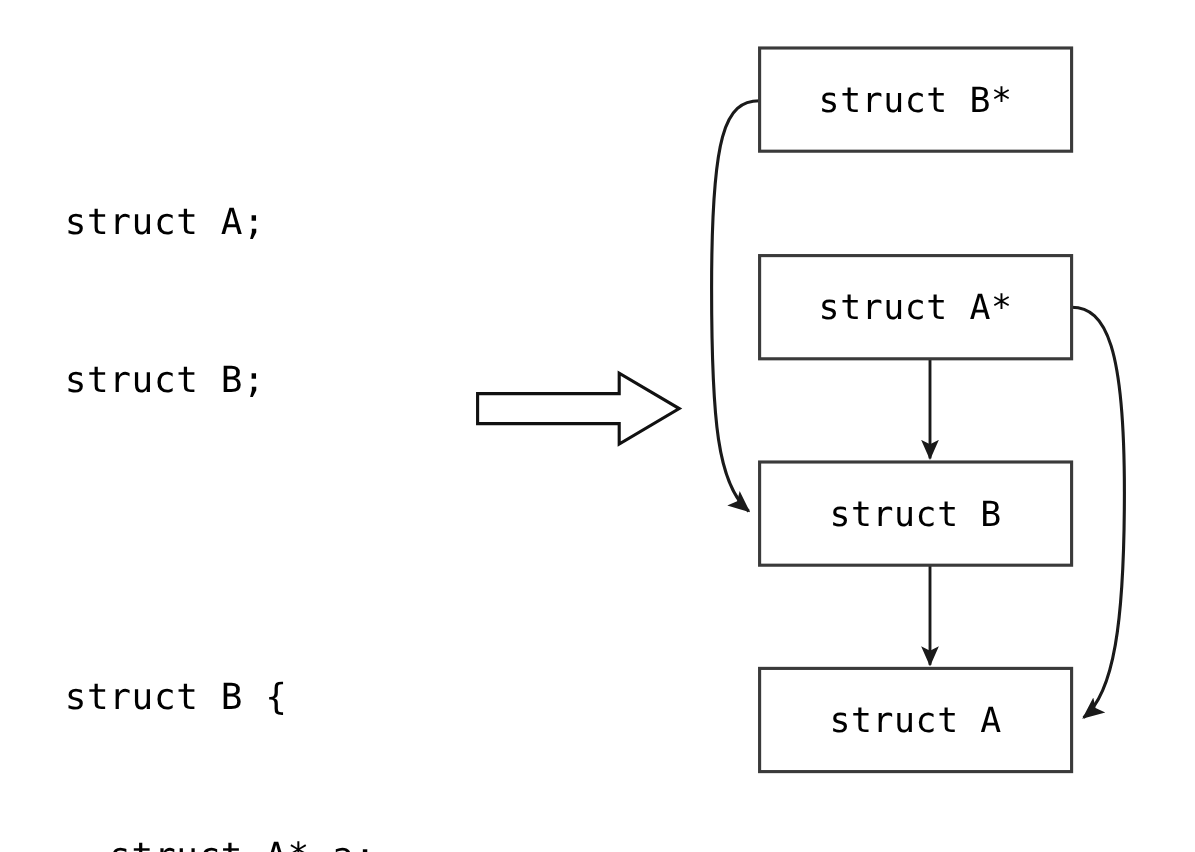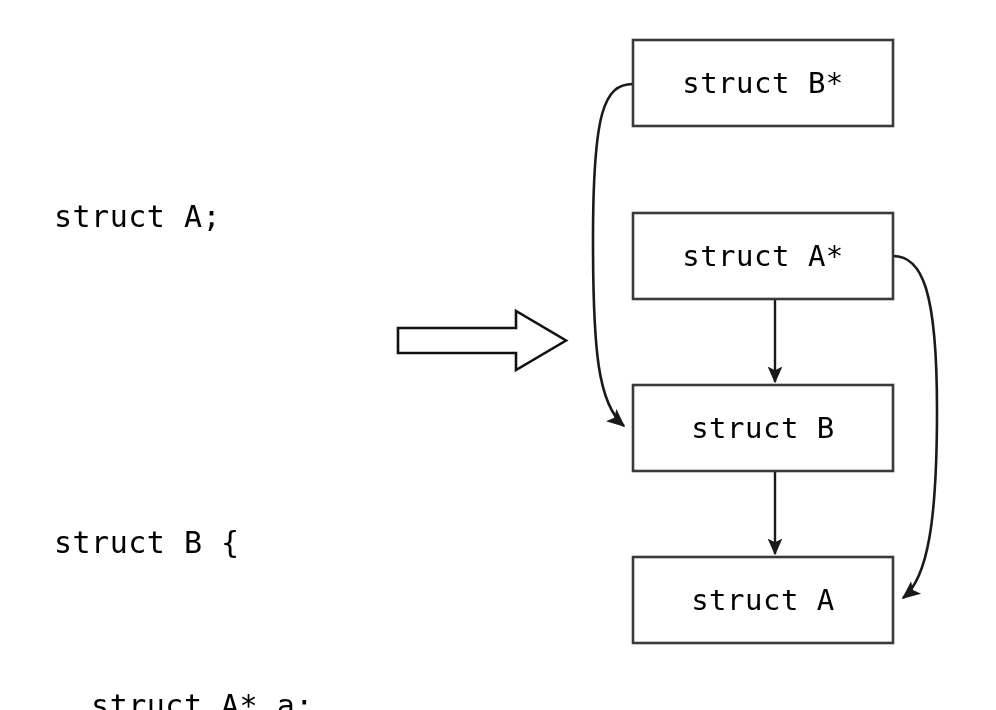--- a/index.html
+++ b/index.html
@@ -27,21 +27,20 @@
     font-family: "DejaVu Sans Mono", "Liberation Mono", monospace;
     font-size: 30px;
     line-height: 44px;
     color: #000000;
     letter-spacing: 0.5px;
   }
   .code-line {
     display: block;
     height: 44px;
     white-space: pre;
-    margin-top: 31px;
   }
   .code-line.blank { color: transparent; }
 
   
   #diagram-svg {
     position: absolute;
     left: 0;
     top: 0;
     width: 996px;
     height: 710px;
@@ -77,20 +76,21 @@
     stroke-linejoin: miter;
   }
 </style>
 </head>
 <body>
 
 <div id="page">
 
   <div class="code-block">
     <span class="code-line">struct A;</span>
+    <span class="code-line">struct B;</span>
     <span class="code-line blank"></span>
     <span class="code-line">struct B {</span>
     <span class="code-line">  struct A* a;</span>
     
     
     
     
     
     
     

